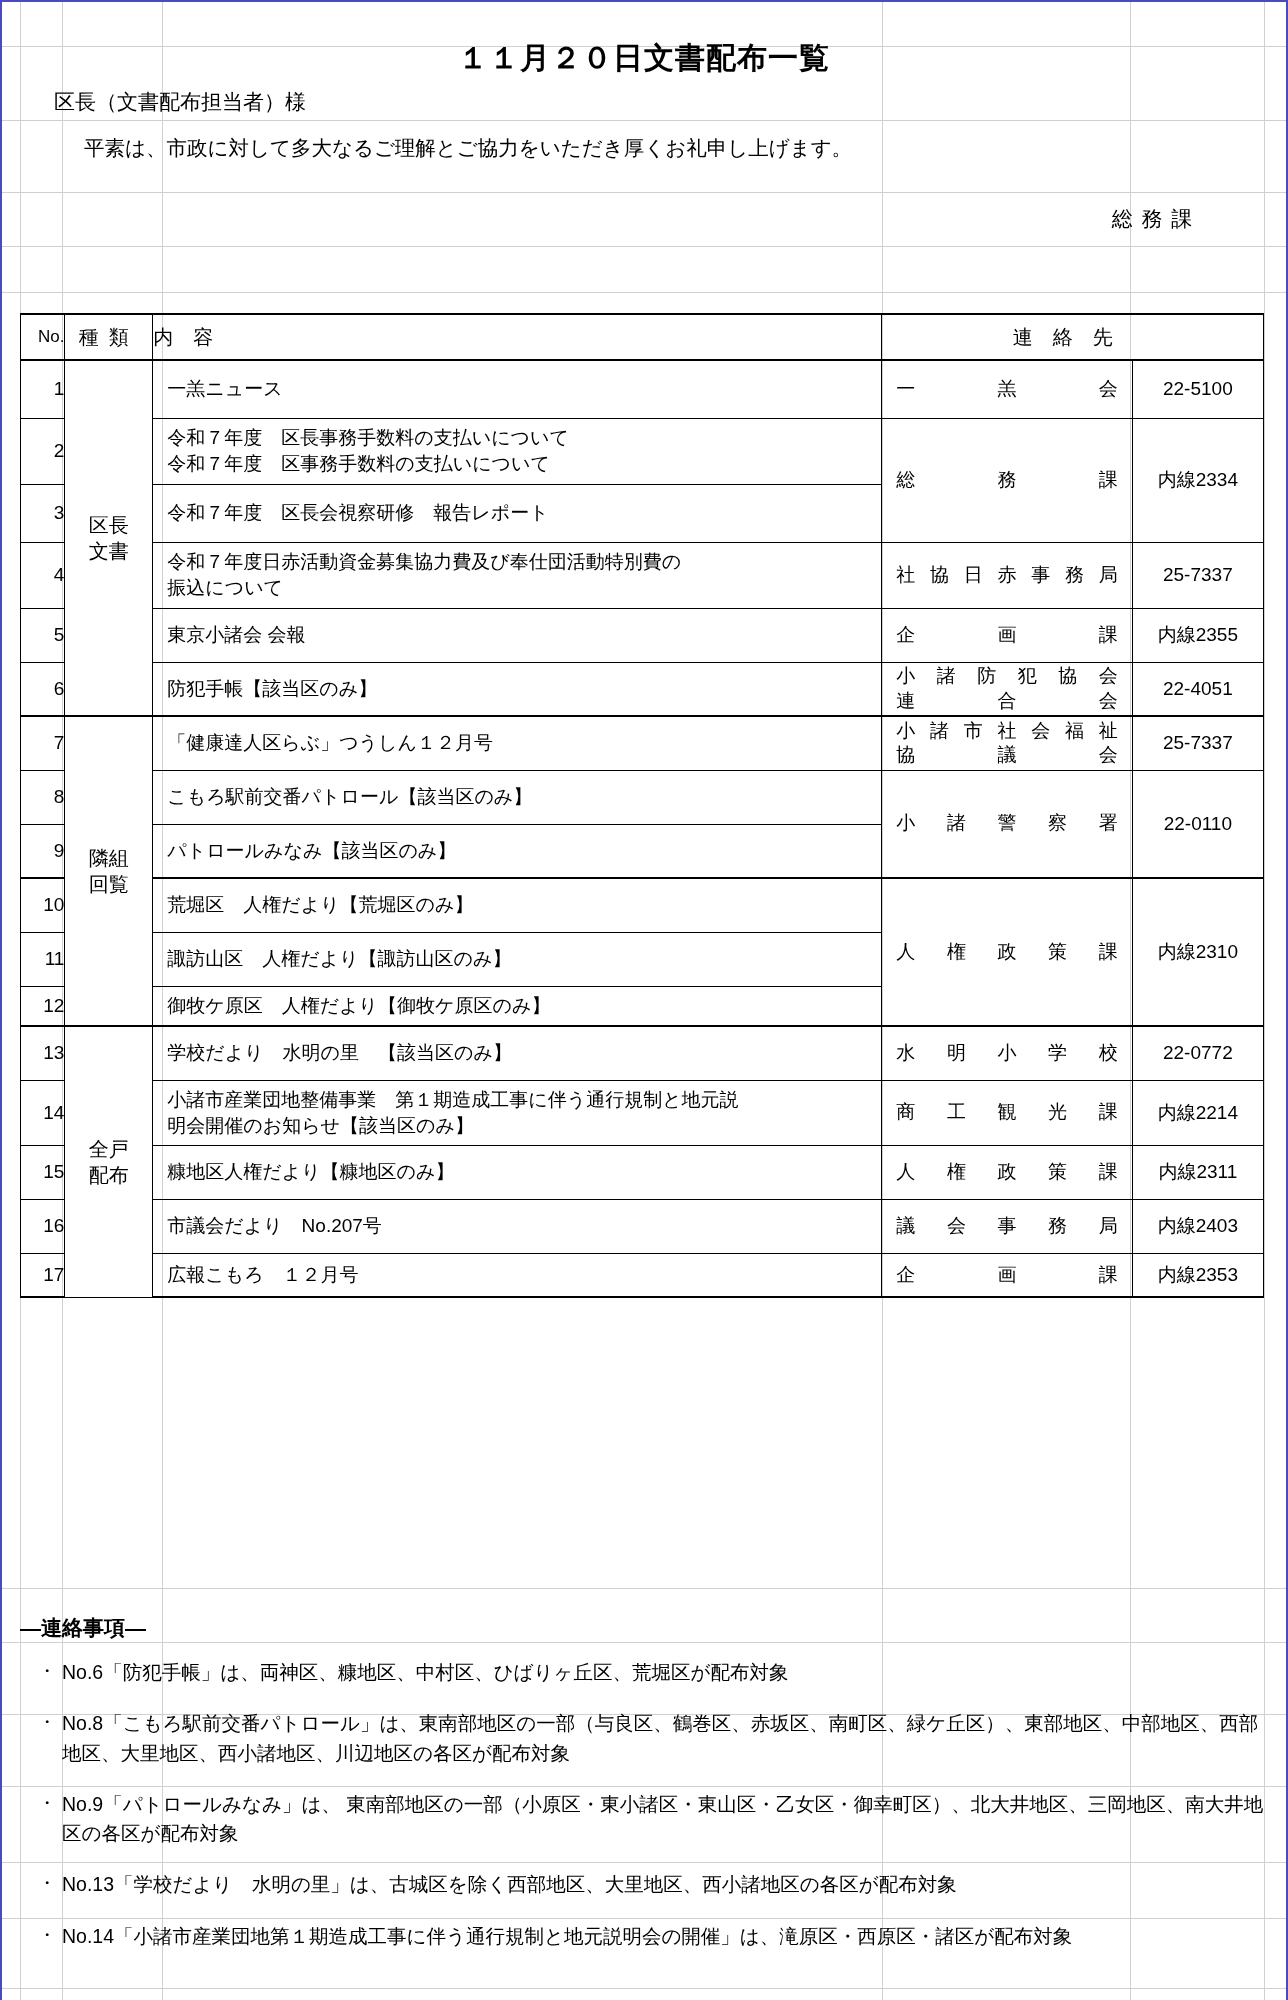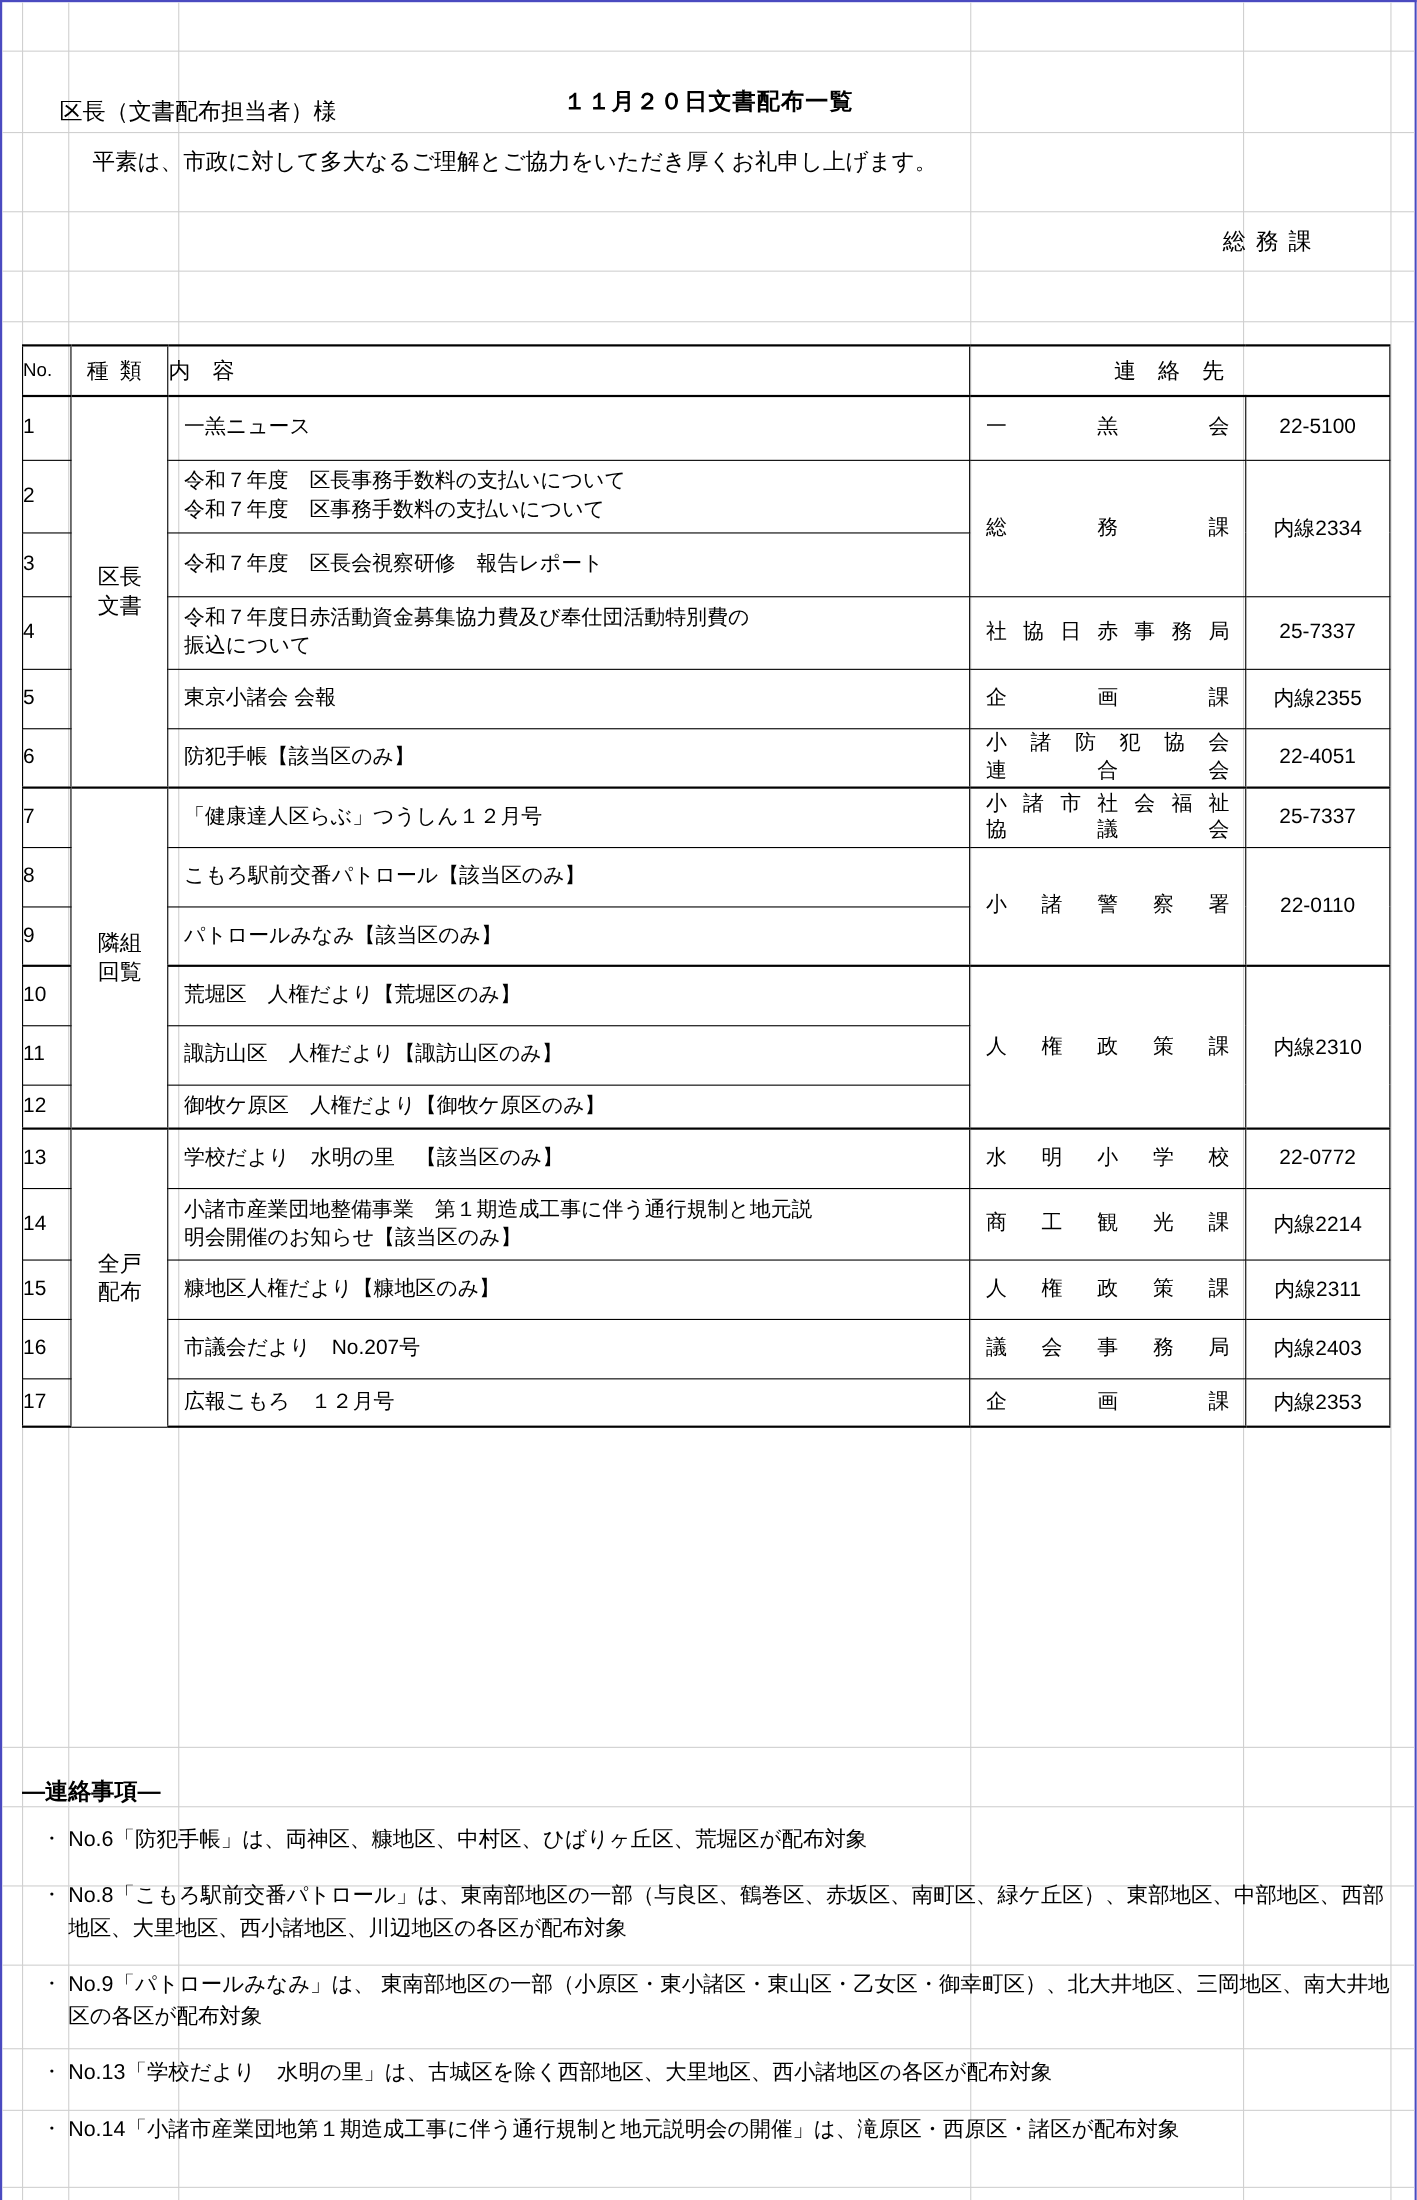--- a/index.html
+++ b/index.html
@@ -50,25 +50,24 @@
     z-index: 1;
   }
 
   
   .doc-title {
     position: absolute;
     left: 0;
     right: 0;
     top: 38px;
     text-align: center;
-    font-size: 21px;
+    font-size: 30px;
     font-weight: bold;
     letter-spacing: 1px;
     line-height: 1.2;
-    margin-top: 40px;
   }
   .addressee {
     position: absolute;
     left: 52px;
     top: 86px;
     font-size: 21px;
     line-height: 1.3;
   }
   .greeting {
     position: absolute;
@@ -103,21 +102,21 @@
     table-layout: fixed;
     width: 1244px;
     font-size: 19px;
   }
   table.main td, table.main th {
     border: 1px solid #000000;
     padding: 0;
     vertical-align: middle;
     font-weight: normal;
   }
-  .c-no    { width: 44px;  text-align: left; }
+  .c-no    { width: 44px;  text-align: right; }
   .c-kind  { width: 87px;  text-align: center; }
   .c-body  { width: 722px; text-align: left; }
   .c-dest  { width: 248px; text-align: center; margin-top: 10px; }
   .c-tel   { width: 130px; text-align: center; }
 
   thead th {
     height: 44px;
     font-weight: bold;
     font-size: 20px;
     border-bottom: 2px solid #000 !important;

